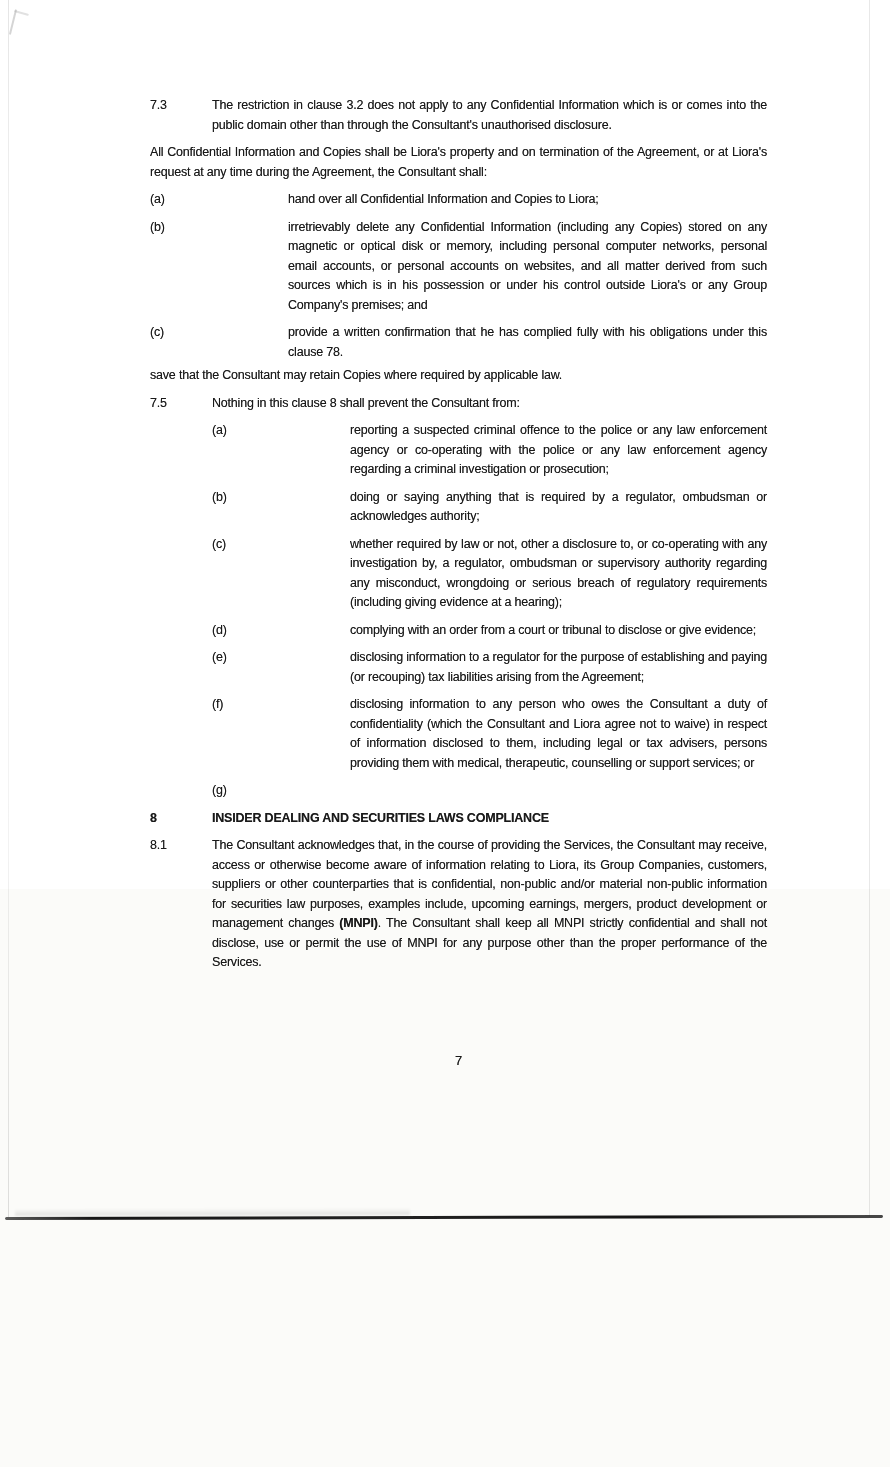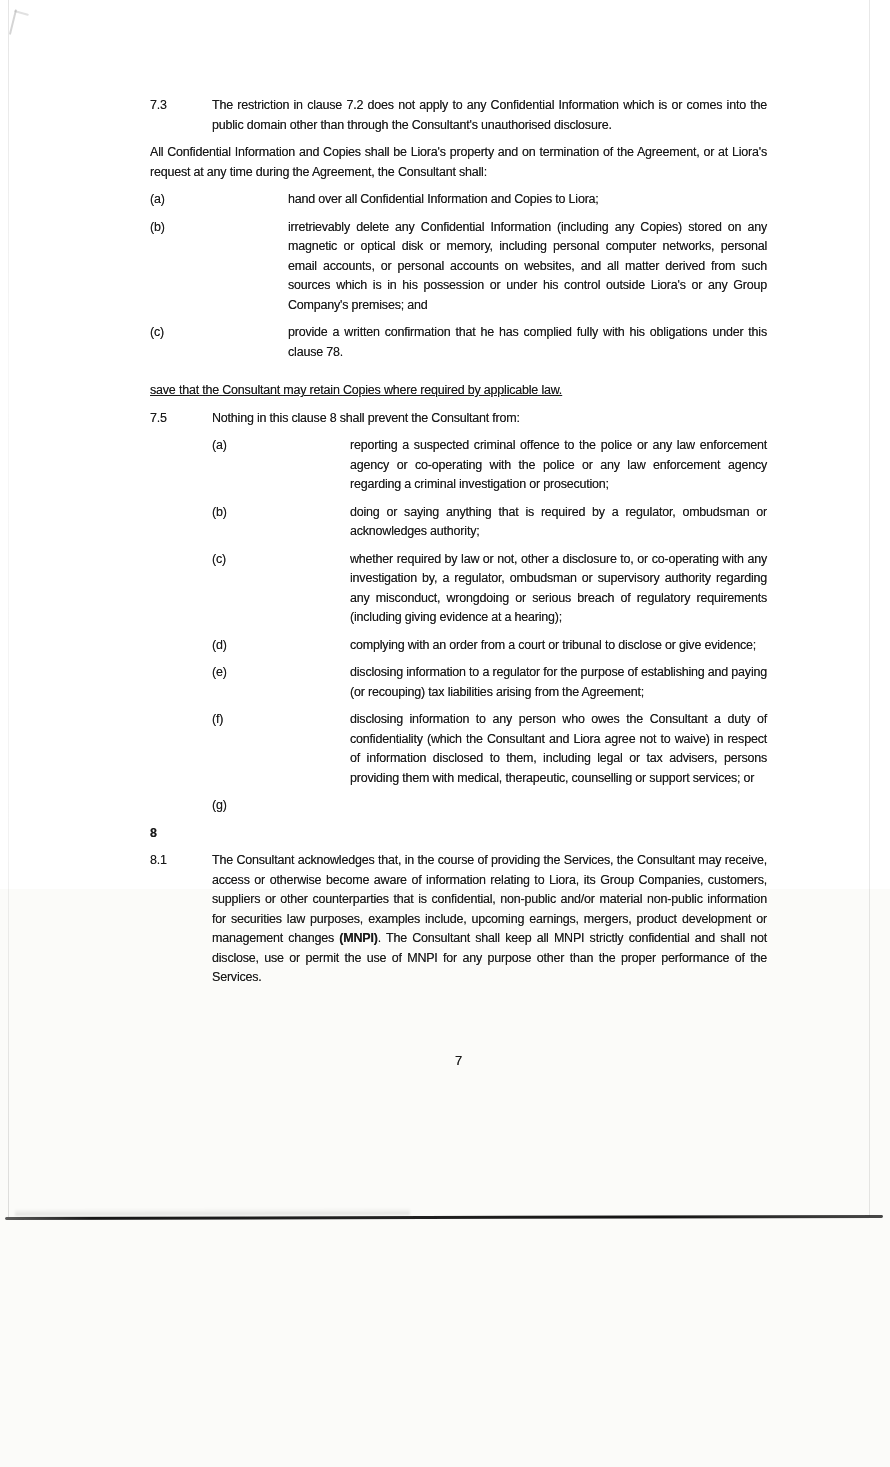--- a/index.html
+++ b/index.html
@@ -87,21 +87,21 @@
 
   .clause { display: flex; margin-bottom: 8px; }
   .num { flex: 0 0 62px; width: 62px; }
   .num.bold { font-weight: bold; }
   .body { flex: 1; min-width: 0; }
   .para { text-align: justify; }
   .para.heading { font-weight: bold; text-align: left; }
   .subitem { display: flex; margin-top: 8px; }
   .letter { flex: 0 0 98px; width: 98px; }
   .itext { flex: 1; min-width: 0; text-align: justify; margin-left: 40px; }
-  .closing { margin-top: 19px; text-decoration: underline; }
+  .closing { margin-top: 4px; }
 
   .page-number {
     position: absolute;
     left: 150px; top: 1053px;
     width: 617px;
     text-align: center;
     color: #191919;
     font-size: 13px;
     text-shadow: 0 0 0.4px rgba(0,0,0,0.55);
   }
@@ -111,21 +111,21 @@
 
 <div class="screenshot">
   <div class="paper">
     <div class="smudge"></div>
 
     <div class="content">
 
       <div class="clause">
         <div class="num">7.3</div>
         <div class="body">
-          <p class="para">The restriction in clause 7.2 does not apply to any Confidential Information which is or comes into the public domain other than through the Consultant's unauthorised disclosure.</p>
+          <p class="para">The restriction in clause 3.2 does not apply to any Confidential Information which is or comes into the public domain other than through the Consultant's unauthorised disclosure.</p>
         </div>
       </div>
 
       <div class="clause">
         <div class="body">
           <p class="para">All Confidential Information and Copies shall be Liora's property and on termination of the Agreement, or at Liora's request at any time during the Agreement, the Consultant shall:</p>
           <div class="subitem">
             <div class="letter">(a)</div>
             <p class="itext">hand over all Confidential Information and Copies to Liora;</p>
           </div>
@@ -170,20 +170,23 @@
             <p class="itext">disclosing information to any person who owes the Consultant a duty of confidentiality (which the Consultant and Liora agree not to waive) in respect of information disclosed to them, including legal or tax advisers, persons providing them with medical, therapeutic, counselling or support services; or</p>
           </div>
           <div class="subitem">
             <div class="letter">(g)</div>
           </div>
         </div>
       </div>
 
       <div class="clause">
         <div class="num bold">8</div>
+        <div class="body">
+          <p class="para heading">INSIDER DEALING AND SECURITIES LAWS COMPLIANCE</p>
+        </div>
       </div>
 
       <div class="clause">
         <div class="num">8.1</div>
         <div class="body">
           <p class="para"><span>The Consultant acknowledges that, in the course of providing the Services, the Consultant may receive, access or otherwise become aware of information relating to Liora, its Group Companies, customers, suppliers or other counterparties that is confidential, non-public and/or material non-public information for securities law purposes, examples include, upcoming earnings, mergers, product development or management changes </span><strong>(MNPI)</strong><span>. The Consultant shall keep all MNPI strictly confidential and shall not disclose, use or permit the use of MNPI for any purpose other than the proper performance of the Services.</span></p>
         </div>
       </div>
 
     </div>

